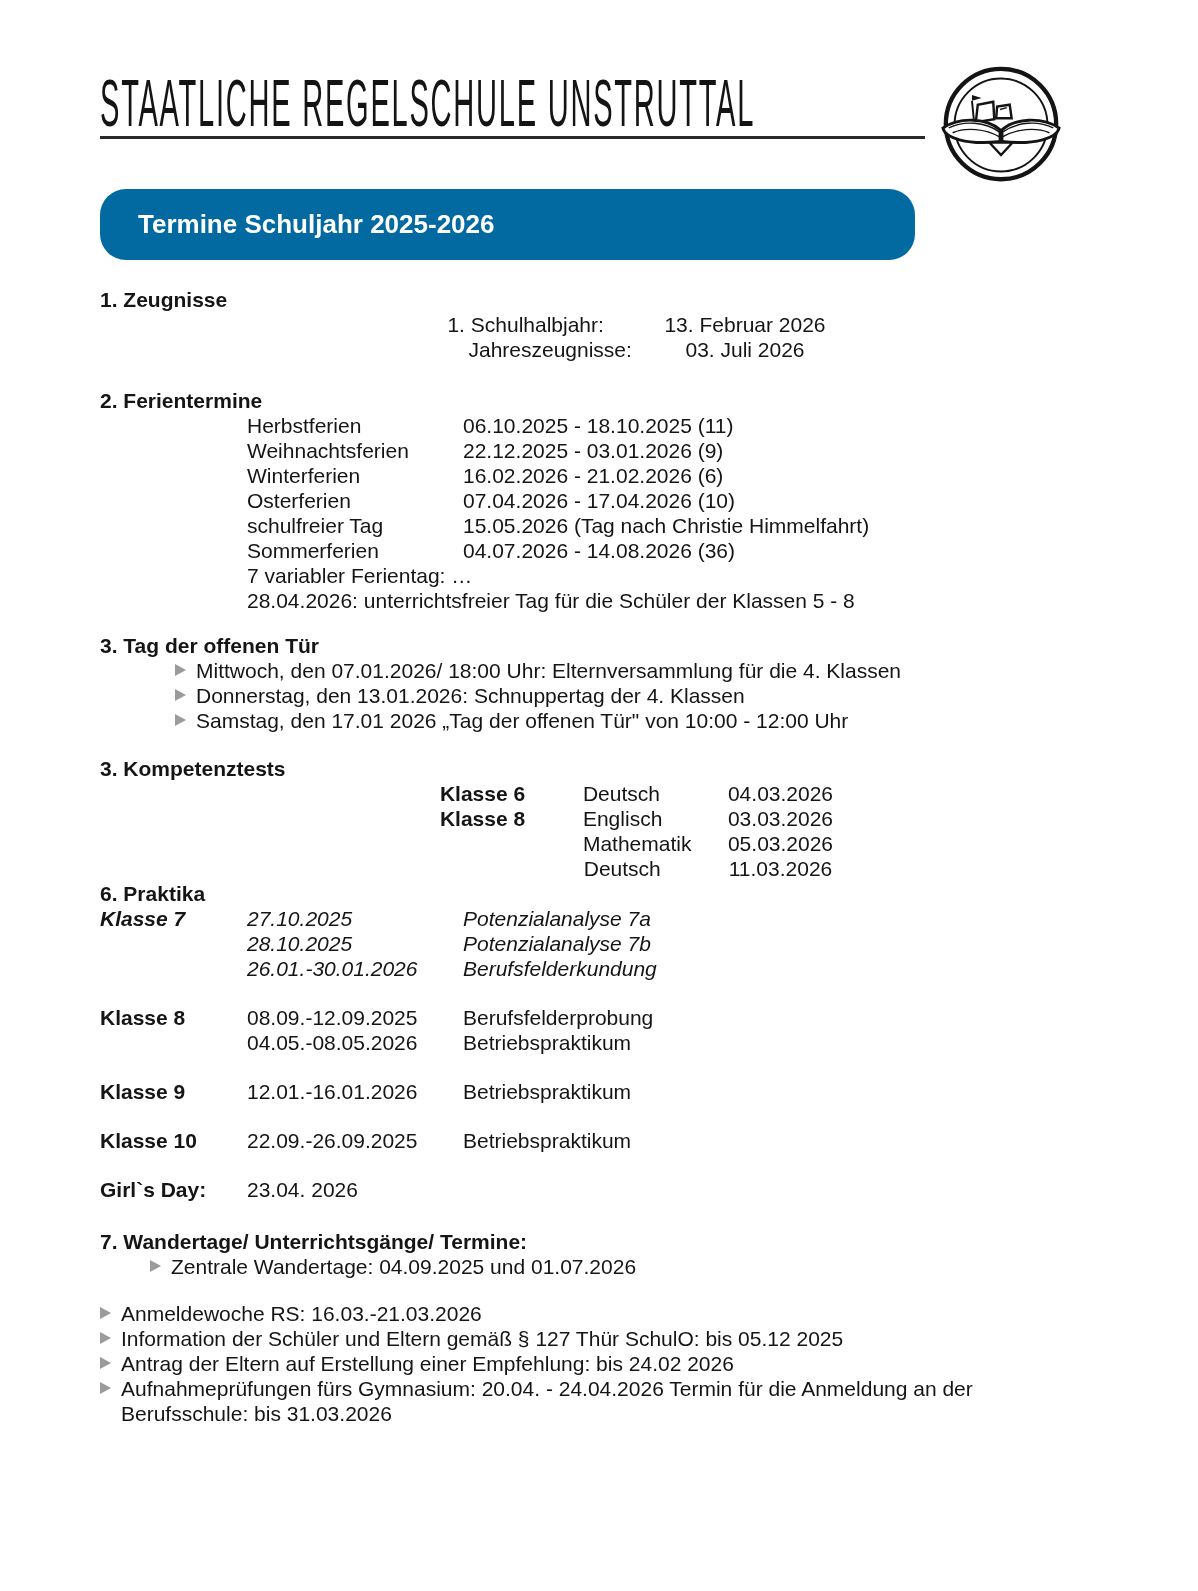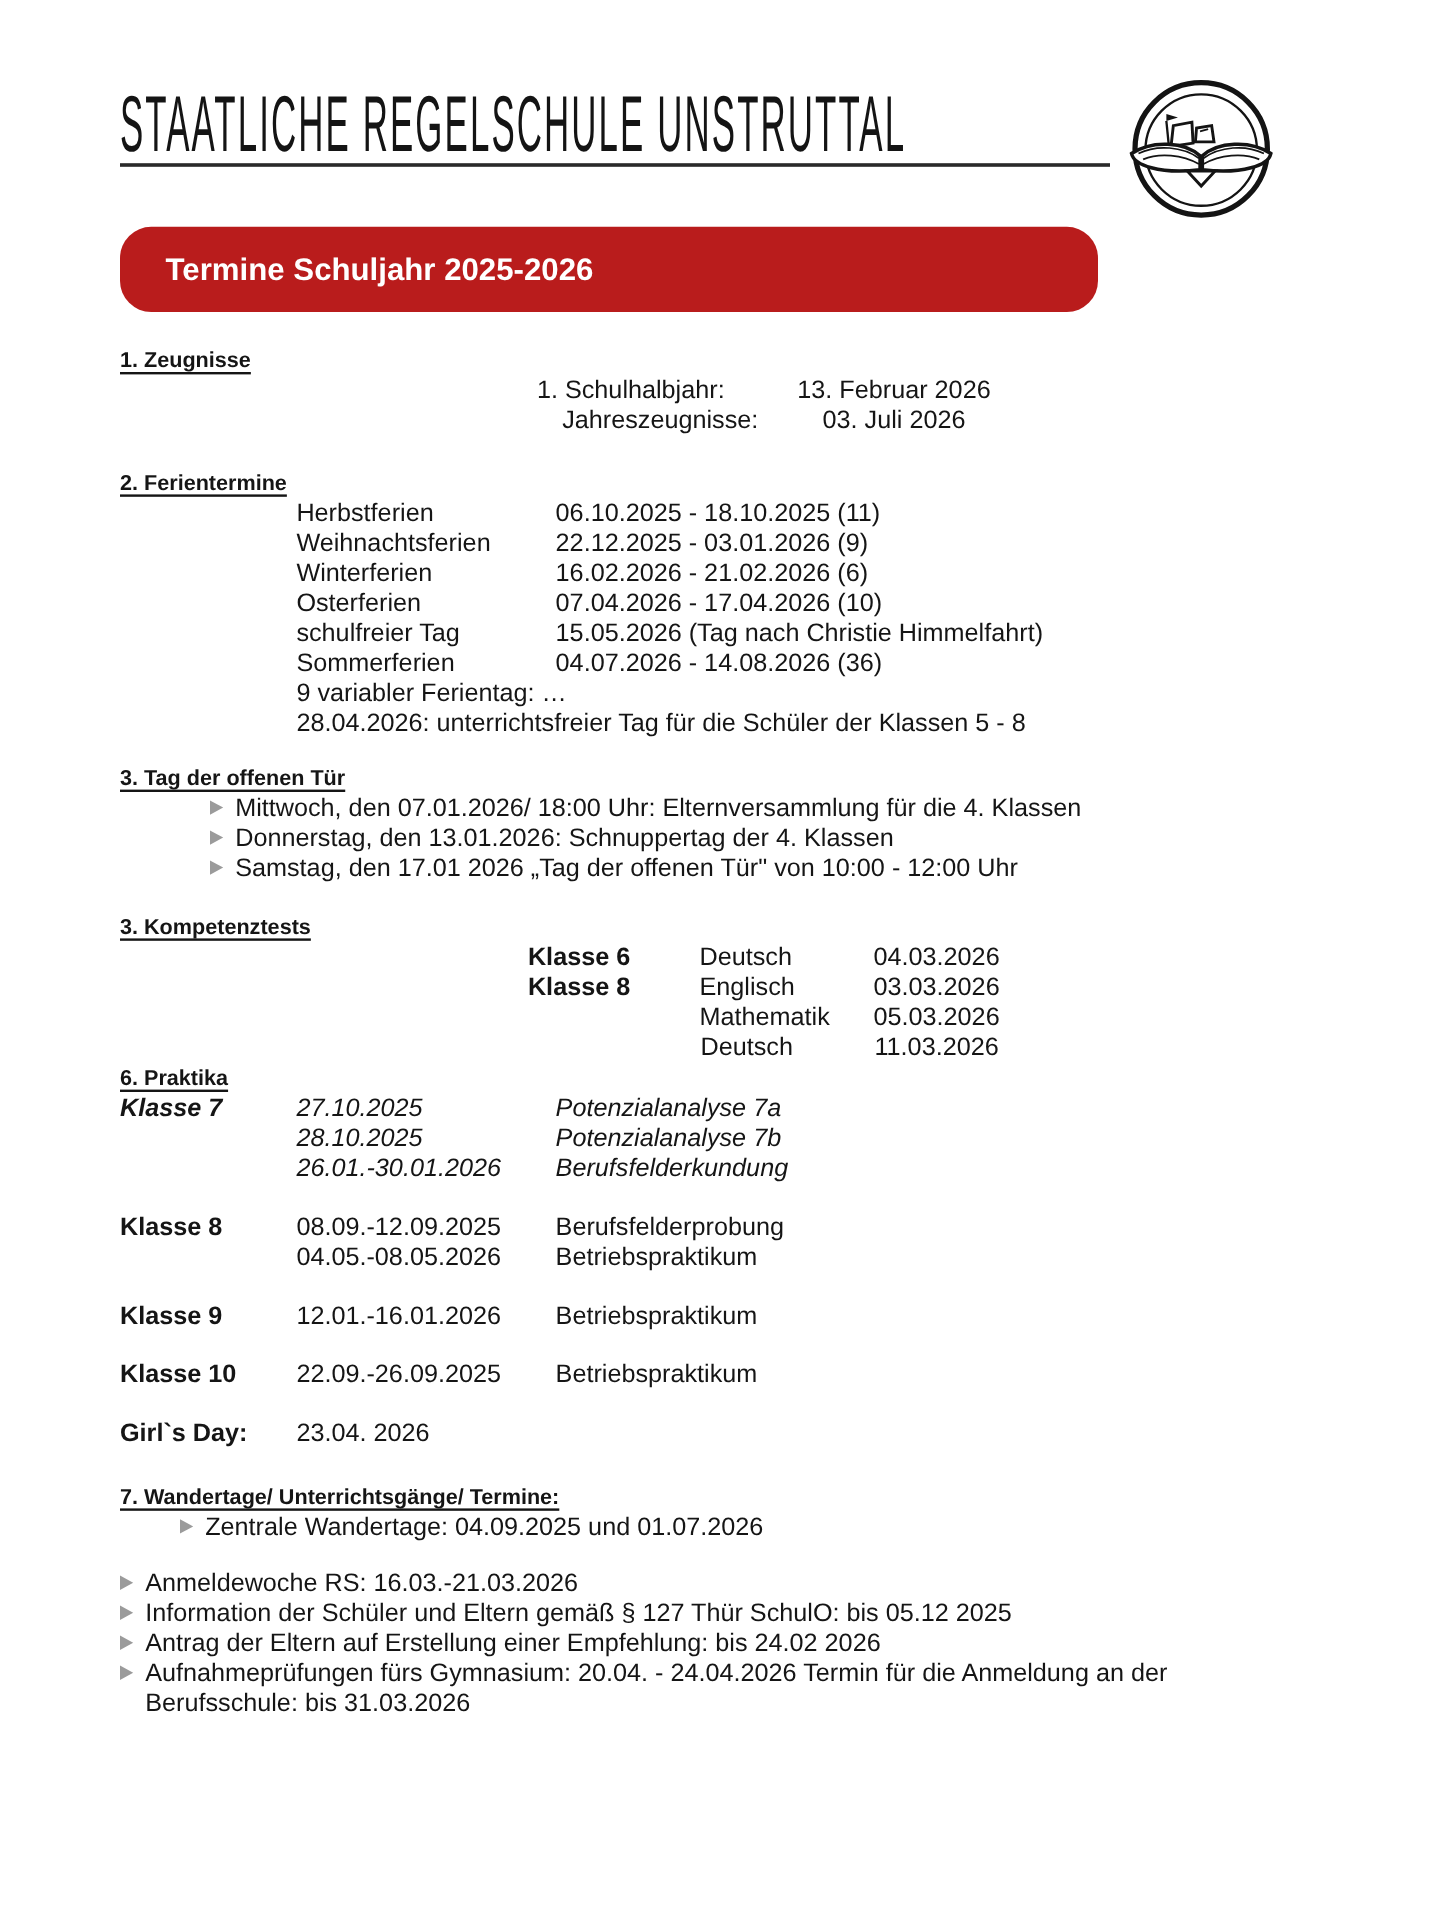--- a/index.html
+++ b/index.html
@@ -13,31 +13,31 @@
   .school-name{position:absolute;left:100px;top:38px;white-space:nowrap;}
   .sn-inner{
     display:inline-block;font-size:66px;line-height:66px;letter-spacing:4px;
     font-weight:400;color:#141414;
     transform:scaleX(0.44);transform-origin:left top;
   }
   .hdr-rule{position:absolute;left:100px;top:104px;width:825px;height:3px;background:#2a2a2a;}
   .logo{position:absolute;left:938px;top:34px;width:126px;height:120px;}
   
   .banner{
-    margin:12px 0 0 100px;width:815px;height:71px;background:#b91c1c;
+    margin:12px 0 0 100px;width:815px;height:71px;background:#0369a1;
     border-radius:26px;display:flex;align-items:center;
     box-sizing:border-box;padding-left:38px;
   }
   .banner-text{color:#ffffff;font-weight:700;font-size:26px;}
   
   .content{padding:0 100px 0 100px;}
   section{margin:0;}
   .sec-title{
-    font-size:18px;font-weight:700;margin:0;display:inline-block;
-    text-decoration:underline;text-decoration-thickness:2px;text-underline-offset:4px;
+    font-size:21px;font-weight:700;margin:0;display:inline-block;
+    text-decoration-thickness:2px;text-underline-offset:4px;
   }
   .sec{display:block;}
   .mt27{margin-top:27px}.mt26{margin-top:26px}.mt20{margin-top:20px}
   .mt22{margin-top:22px}.mt23{margin-top:23px}.mt0{margin-top:0}
   .row{display:flex;}
   .ind75{padding-left:75px;justify-content:center;}
   .ind147{padding-left:147px;}
   .ind50{padding-left:50px;}
   .c217{width:217px;flex-shrink:0;}
   .c216{width:216px;flex-shrink:0;}
@@ -123,21 +123,21 @@
       </div>
       <div class="row ind147">
         <span class="c216">schulfreier Tag</span>
         <span>15.05.2026 (Tag nach Christie Himmelfahrt)</span>
       </div>
       <div class="row ind147">
         <span class="c216">Sommerferien</span>
         <span>04.07.2026 - 14.08.2026 (36)</span>
       </div>
       <div class="row ind147">
-        <span>9 variabler Ferientag: …</span>
+        <span>7 variabler Ferientag: …</span>
       </div>
       <div class="row ind147">
         <span>28.04.2026: unterrichtsfreier Tag für die Schüler der Klassen 5 - 8</span>
       </div>
     </section>
 
     <section class="sec mt20">
       <h2 class="sec-title">3. Tag der offenen Tür</h2>
       <div class="brow ind75">
         <span class="tri"></span>

